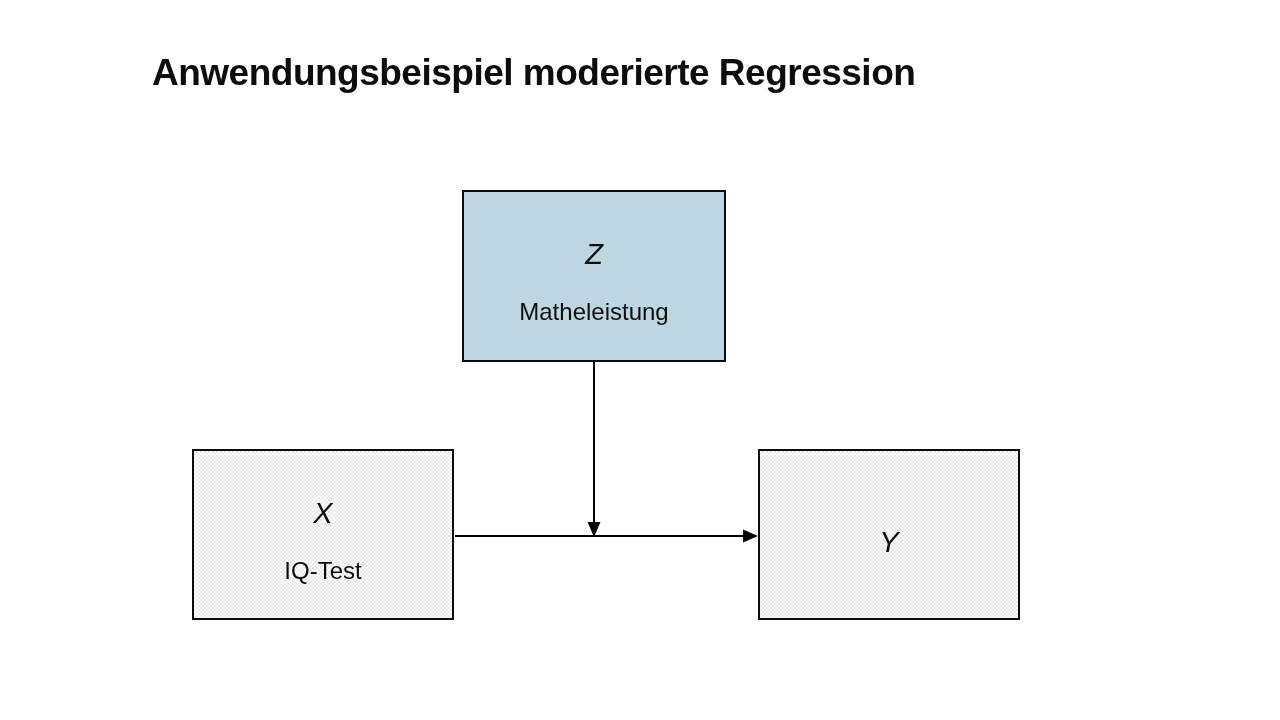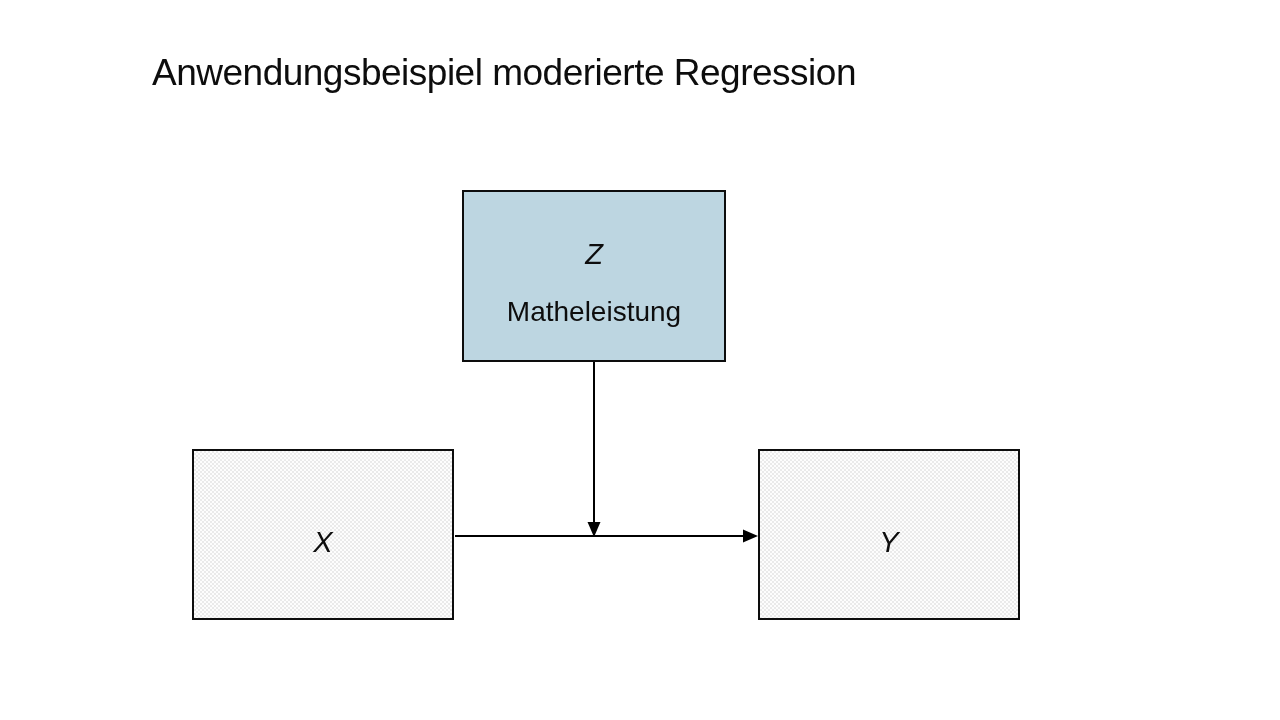--- a/index.html
+++ b/index.html
@@ -13,21 +13,21 @@
     height: 720px;
     background: var(--bg, #ffffff);
     font-family: "Liberation Sans", sans-serif;
     overflow: hidden;
   }
   .slide-title {
     position: absolute;
     left: 152px;
     top: 52px;
     font-size: 37px;
-    font-weight: 400;
+    font-weight: 700;
     letter-spacing: -0.5px;
     color: var(--text, #0d0d0d);
     white-space: nowrap;
   }
   .node {
     position: absolute;
     box-sizing: border-box;
     border: 2px solid var(--border, #0d0d0d);
     display: flex;
     flex-direction: column;
@@ -36,21 +36,21 @@
     text-align: center;
     color: var(--text, #0d0d0d);
     padding-top: 14px;
   }
   .node .symbol {
     font-size: 29px;
     font-style: italic;
     line-height: 58px;
   }
   .node .label {
-    font-size: 28px;
+    font-size: 24px;
     line-height: 58px;
   }
   .node-moderator {
     left: 462px;
     top: 190px;
     width: 264px;
     height: 172px;
     background: var(--moderator-fill, #bdd6e1);
   }
   .node-plain {
@@ -86,20 +86,21 @@
 
   <div class="slide-title">Anwendungsbeispiel moderierte Regression</div>
 
   <div class="node node-moderator">
     <div class="symbol">Z</div>
     <div class="label">Matheleistung</div>
   </div>
 
   <div class="node node-plain node-predictor">
     <div class="symbol">X</div>
+    <div class="label">IQ-Test</div>
   </div>
 
   <div class="node node-plain node-outcome">
     <div class="symbol">Y</div>
   </div>
 
   <svg class="connectors" viewBox="0 0 1280 720">
 
     <g>
       <line x1="455" y1="536" x2="745" y2="536" stroke="#000000" stroke-width="2"></line>

